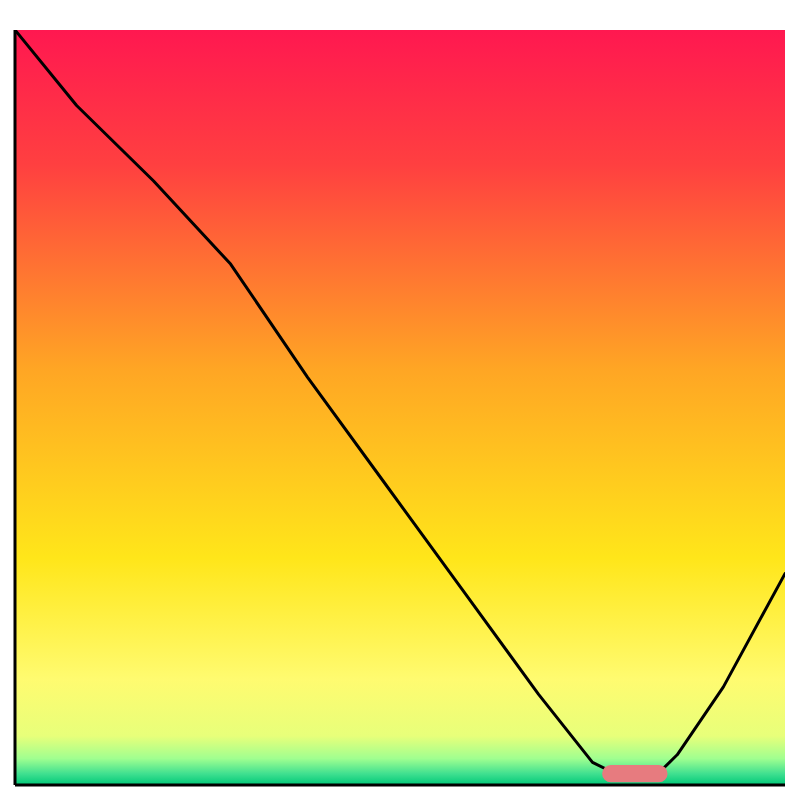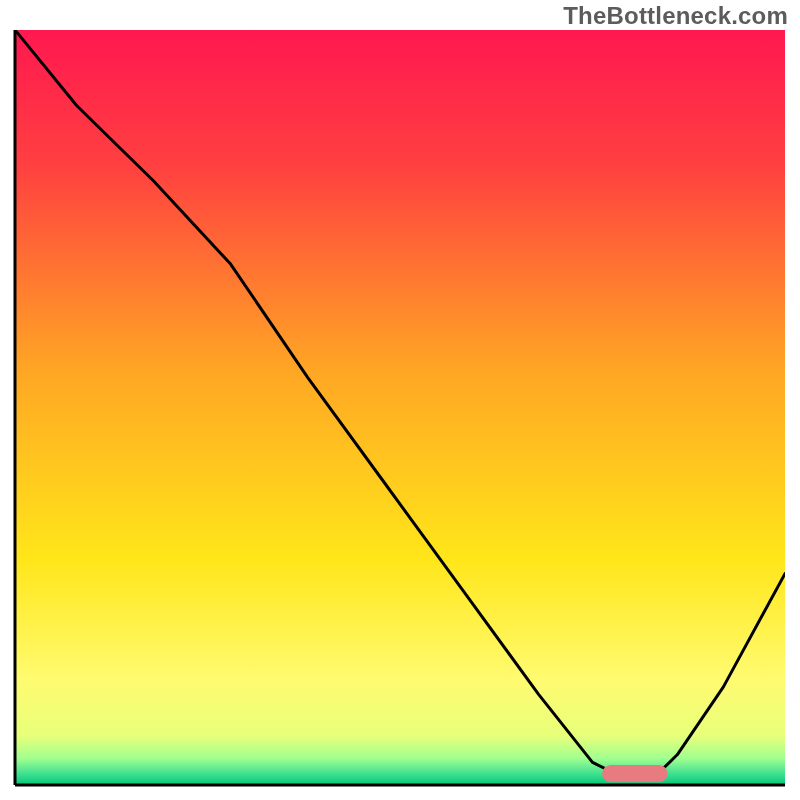--- a/index.html
+++ b/index.html
@@ -29,21 +29,20 @@
     left: 0;
     top: 0;
     width: 800px;
     height: 800px;
   }
 </style>
 </head>
 <body>
 
 <div class="frame">
-  <div class="watermark">TheBottleneck.com</div>
 
   <svg class="chart" viewBox="0 0 800 800" preserveAspectRatio="none">
     <defs>
       <linearGradient id="bg-grad" x1="0" y1="0" x2="0" y2="1">
           <stop offset="0%" stop-color="#ff1850"></stop>
           <stop offset="18%" stop-color="#ff4040"></stop>
           <stop offset="45%" stop-color="#ffa624"></stop>
           <stop offset="70%" stop-color="#ffe61a"></stop>
           <stop offset="86%" stop-color="#fffb70"></stop>
           <stop offset="93.5%" stop-color="#e8ff7a"></stop>

